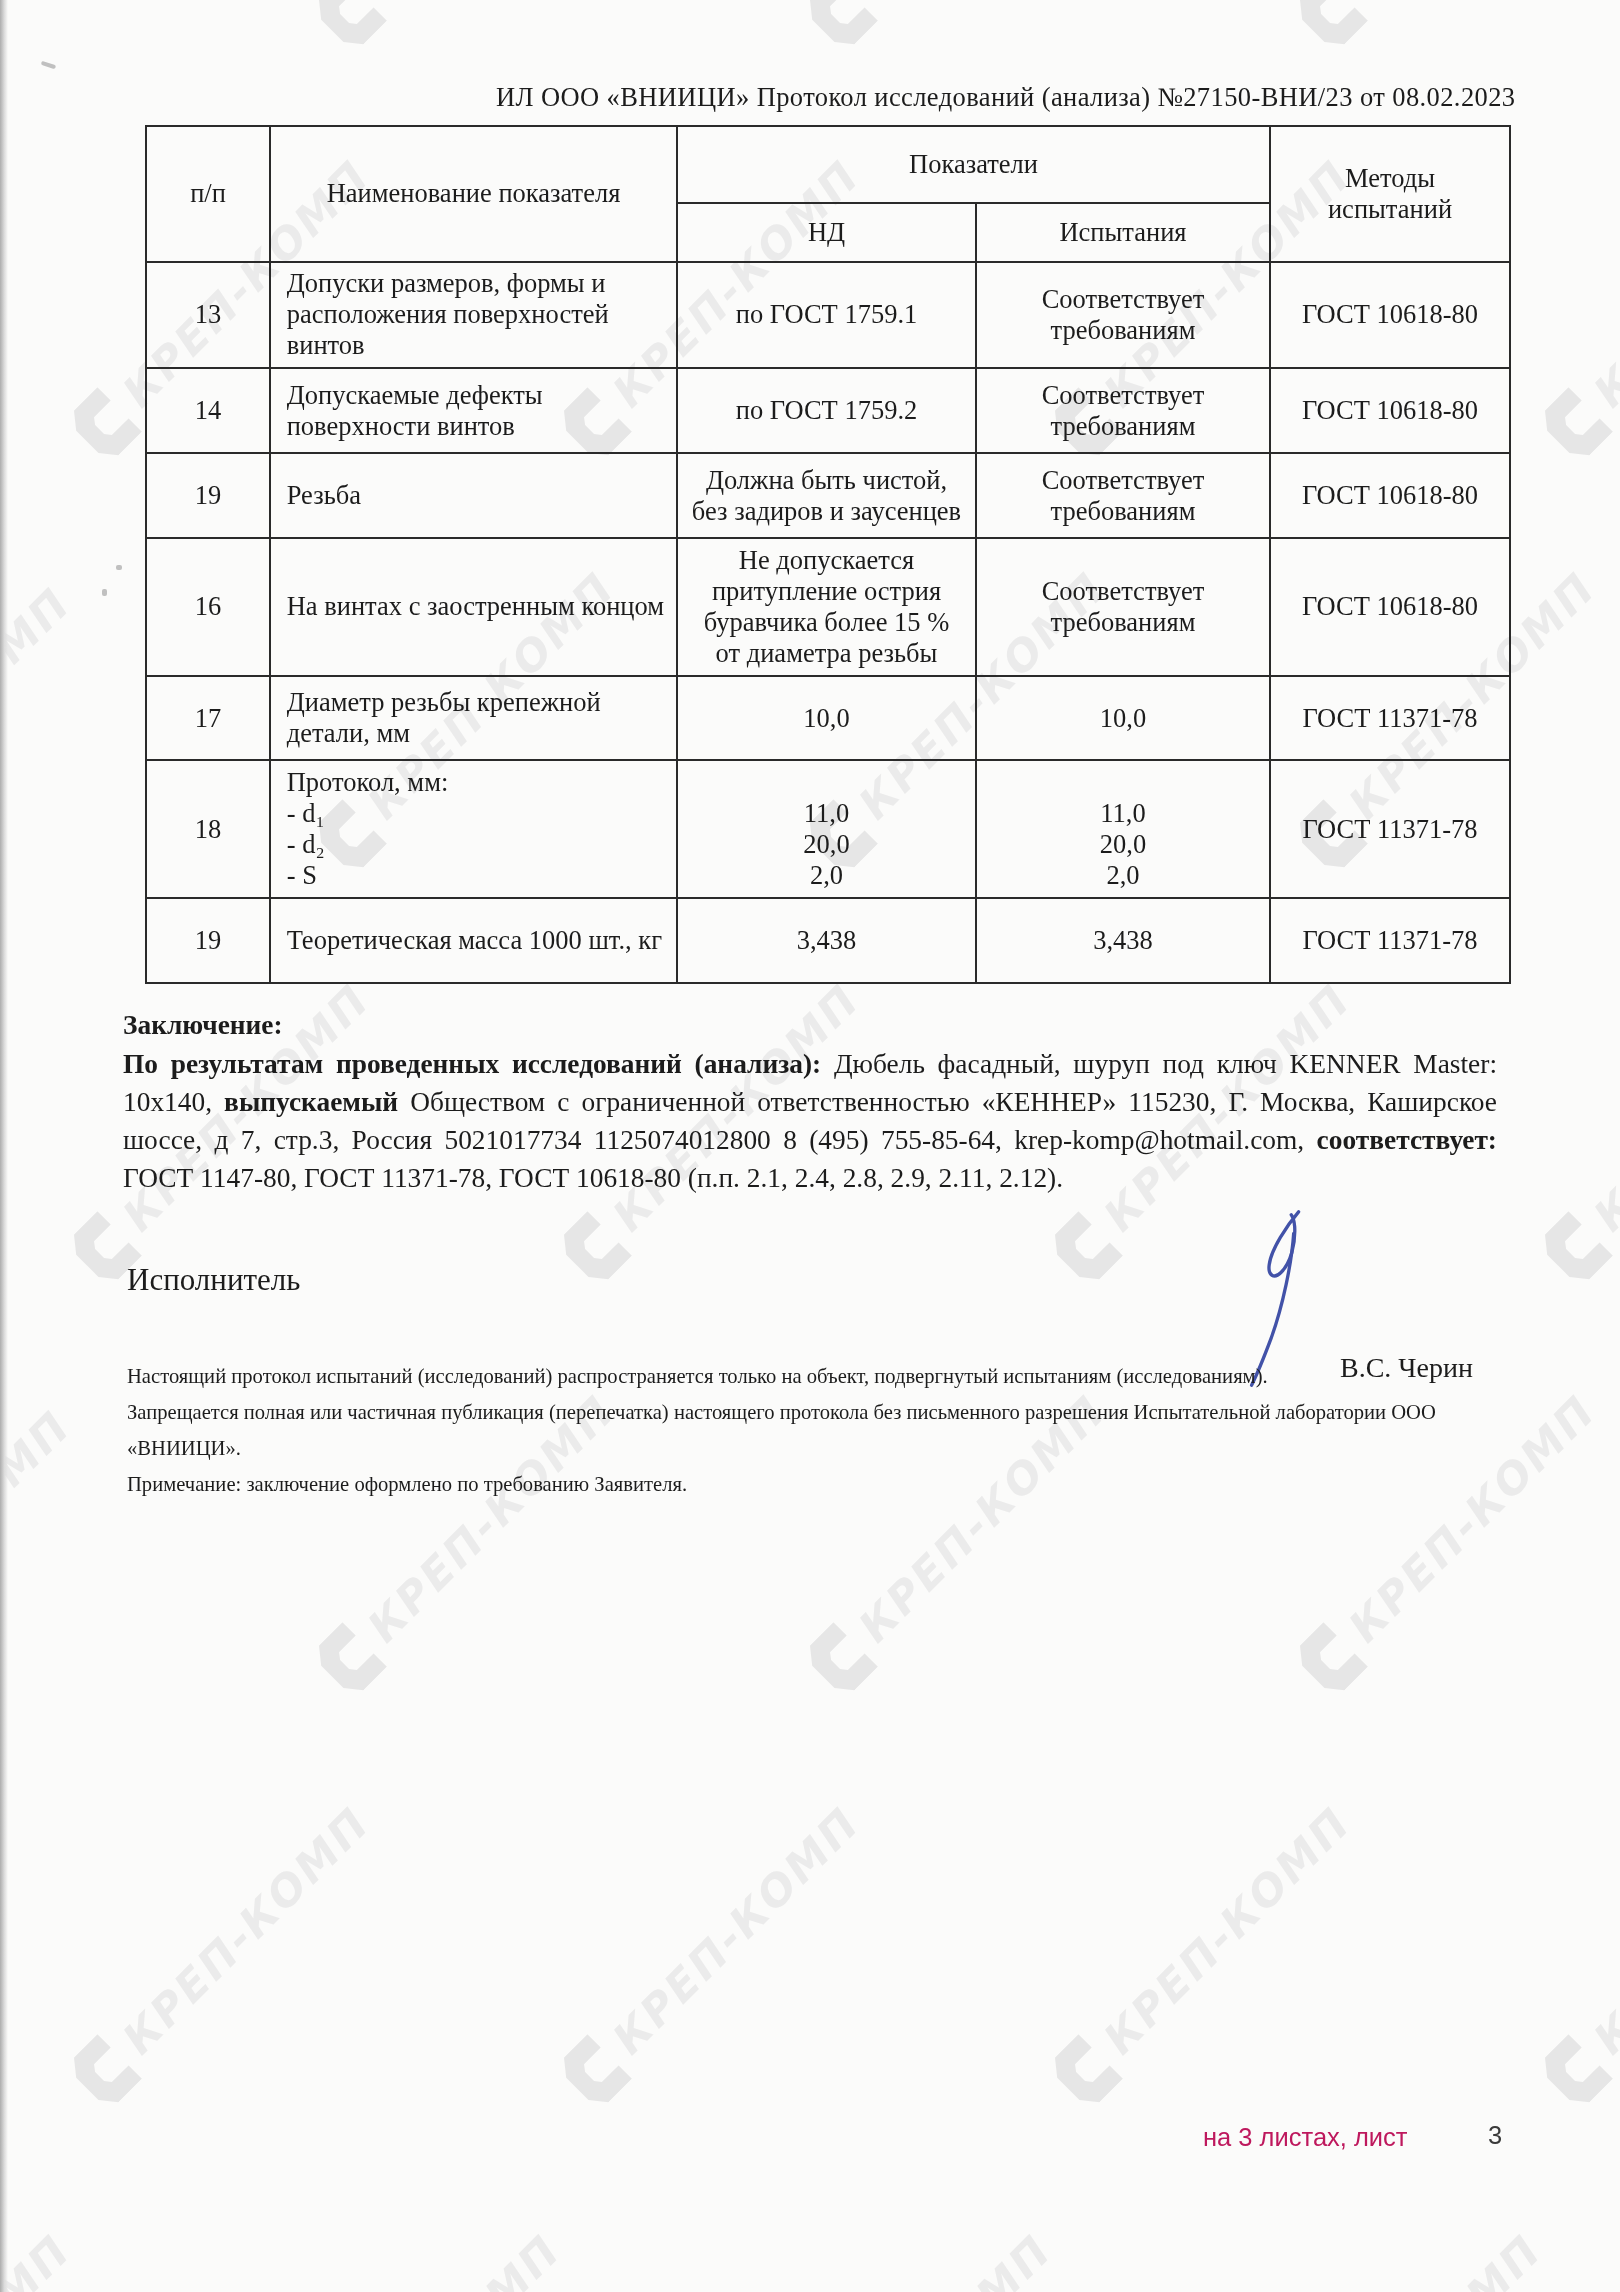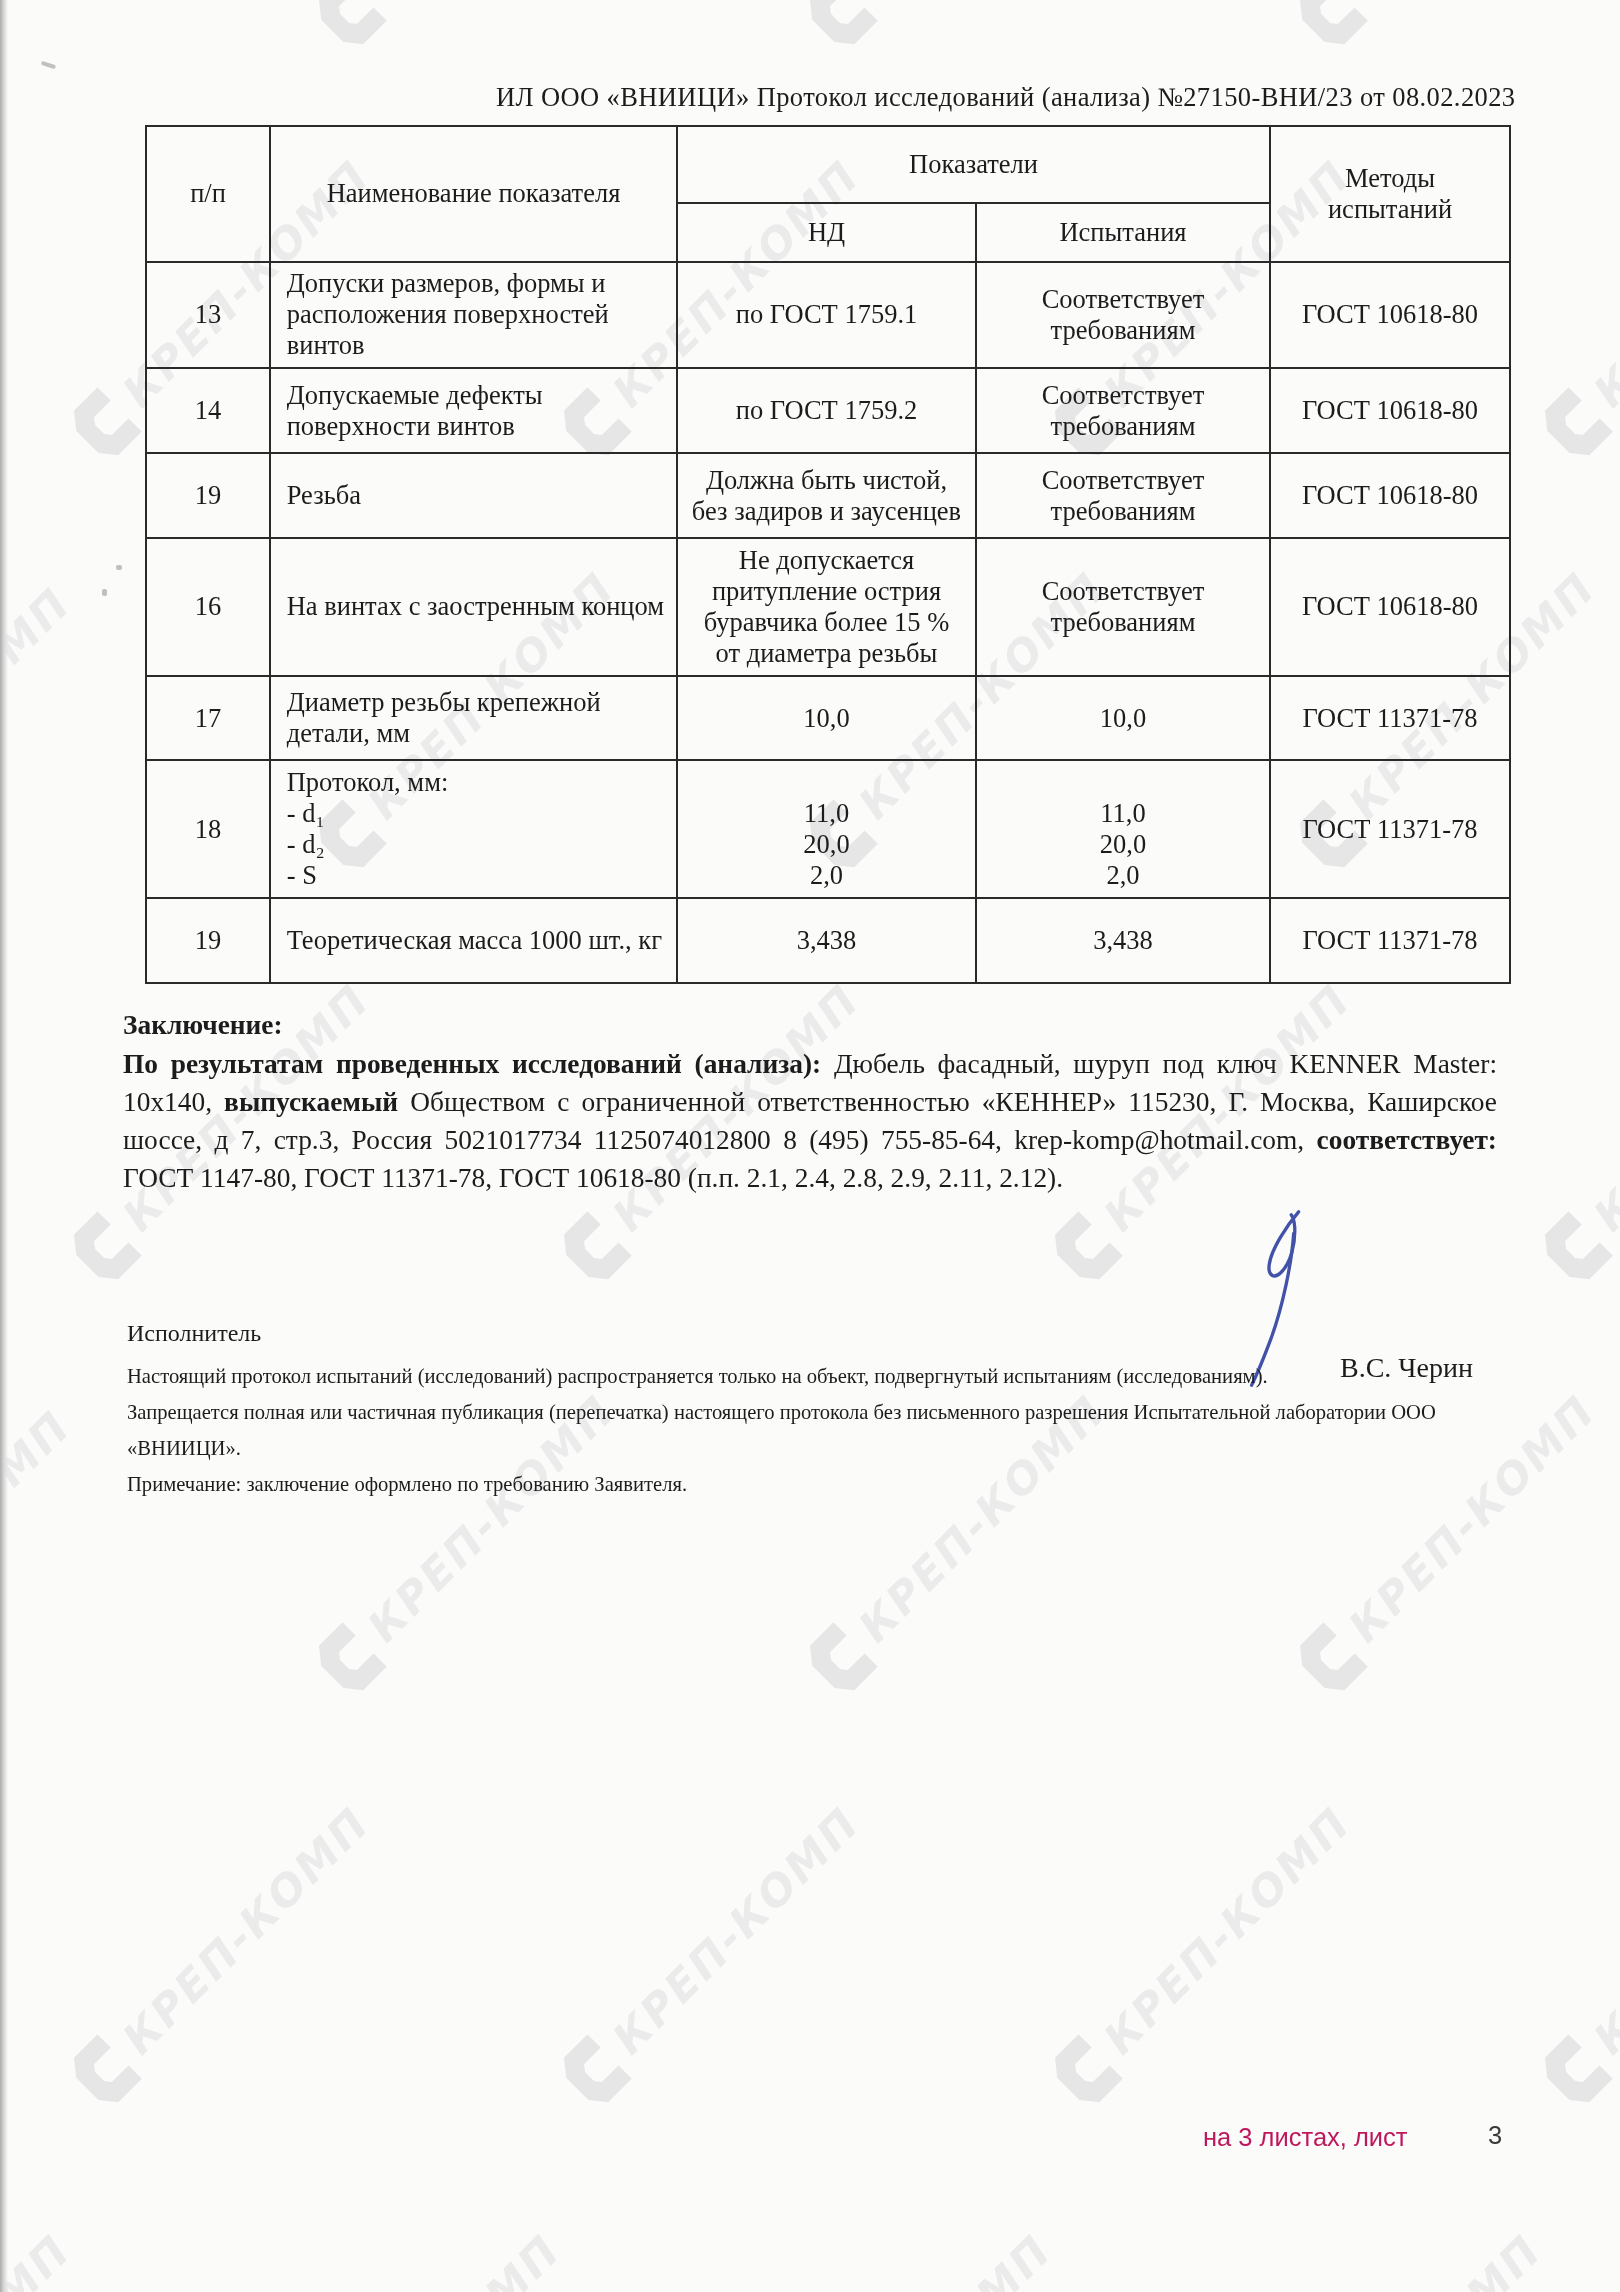--- a/index.html
+++ b/index.html
@@ -39,21 +39,21 @@
     white-space:pre-line;overflow:hidden;
   }
   table.protocol thead tr.hrow1 th{height:63px;}
   table.protocol thead tr.hrow2 th{height:45px;}
   table.protocol td.cell-name{text-align:left;padding-left:15.7px;padding-right:6px;}
   table.protocol tbody tr{min-height:73px;}
   table.protocol td{height:71px;}
   
   .conclusion-heading{position:absolute;left:123px;top:1010px;font-size:27.4px;font-weight:bold;}
   .conclusion-body{position:absolute;left:123px;top:1045px;width:1374px;font-size:27.4px;line-height:38px;text-align:justify;}
-  .executor-label{position:absolute;left:127px;top:1320px;font-size:24px;}
+  .executor-label{position:absolute;left:127px;top:1262px;font-size:31px;}
   .executor-name{position:absolute;left:1340px;top:1352px;font-size:28px;white-space:nowrap;}
   .signature{position:absolute;left:1220px;top:1204px;width:118px;height:188px;}
   .signature path{fill:none;stroke:var(--sig,#4252a8);stroke-width:3.4;stroke-linecap:round;}
   
   .notes{position:absolute;left:127px;top:1358px;width:1372px;font-size:20.6px;font-weight:normal;line-height:36px;}
   .notes p{margin:0;}
   
   .footer-sheets{position:absolute;left:1203px;top:2123px;font-family:"Liberation Sans","DejaVu Sans",sans-serif;font-size:25.5px;color:#be185d;white-space:nowrap;}
   .footer-page-number{position:absolute;left:1488px;top:2121px;font-family:"Liberation Sans","DejaVu Sans",sans-serif;font-size:25.5px;color:#3a3a3a;}
 </style>

